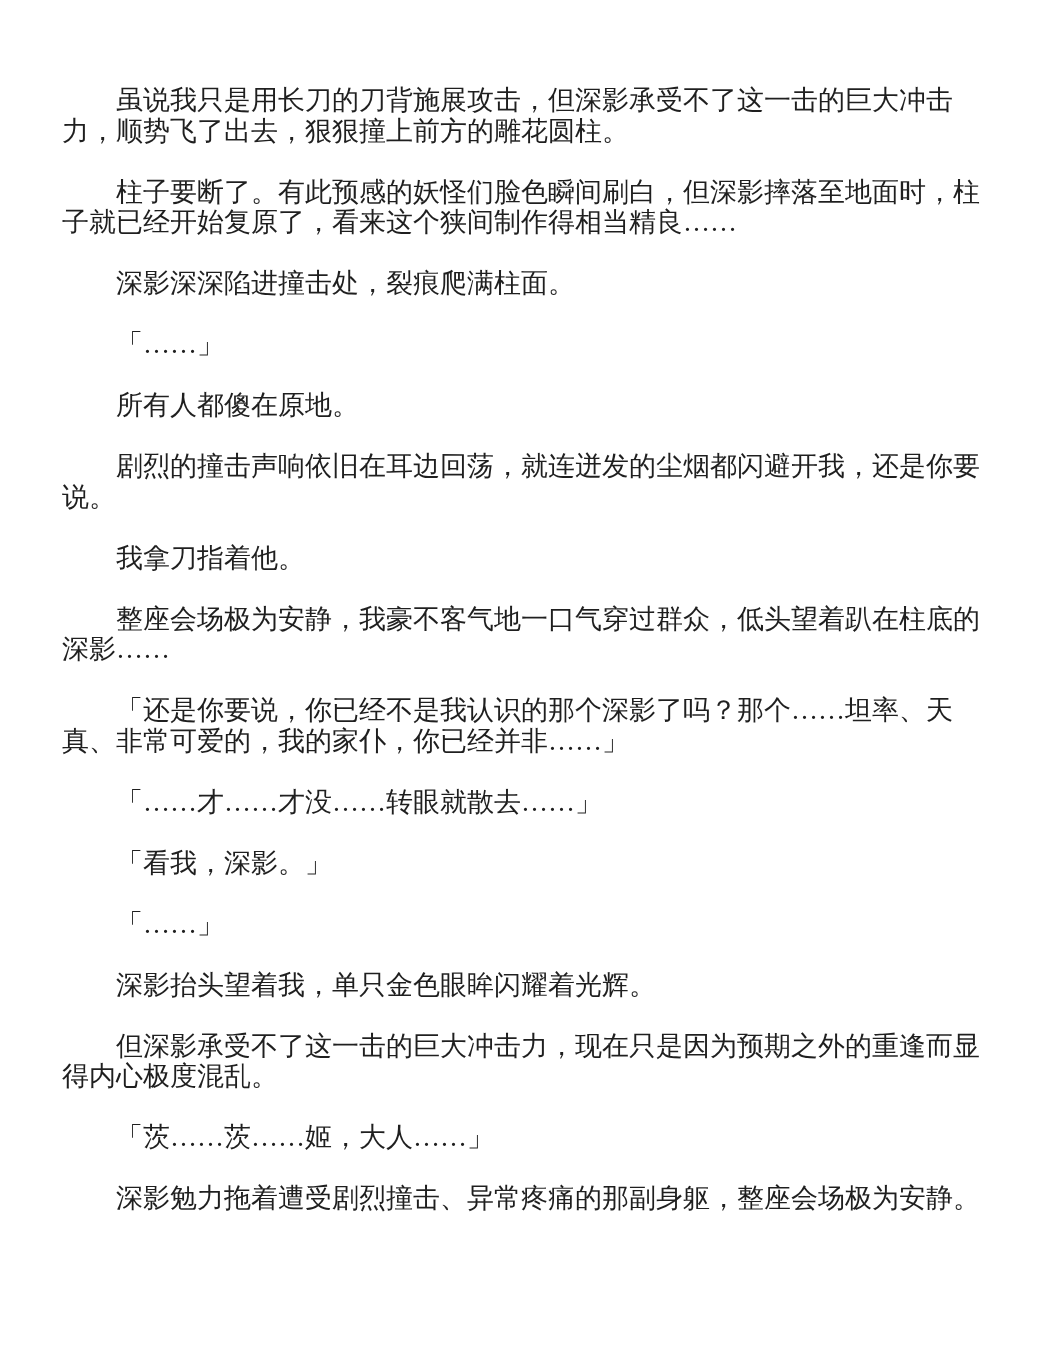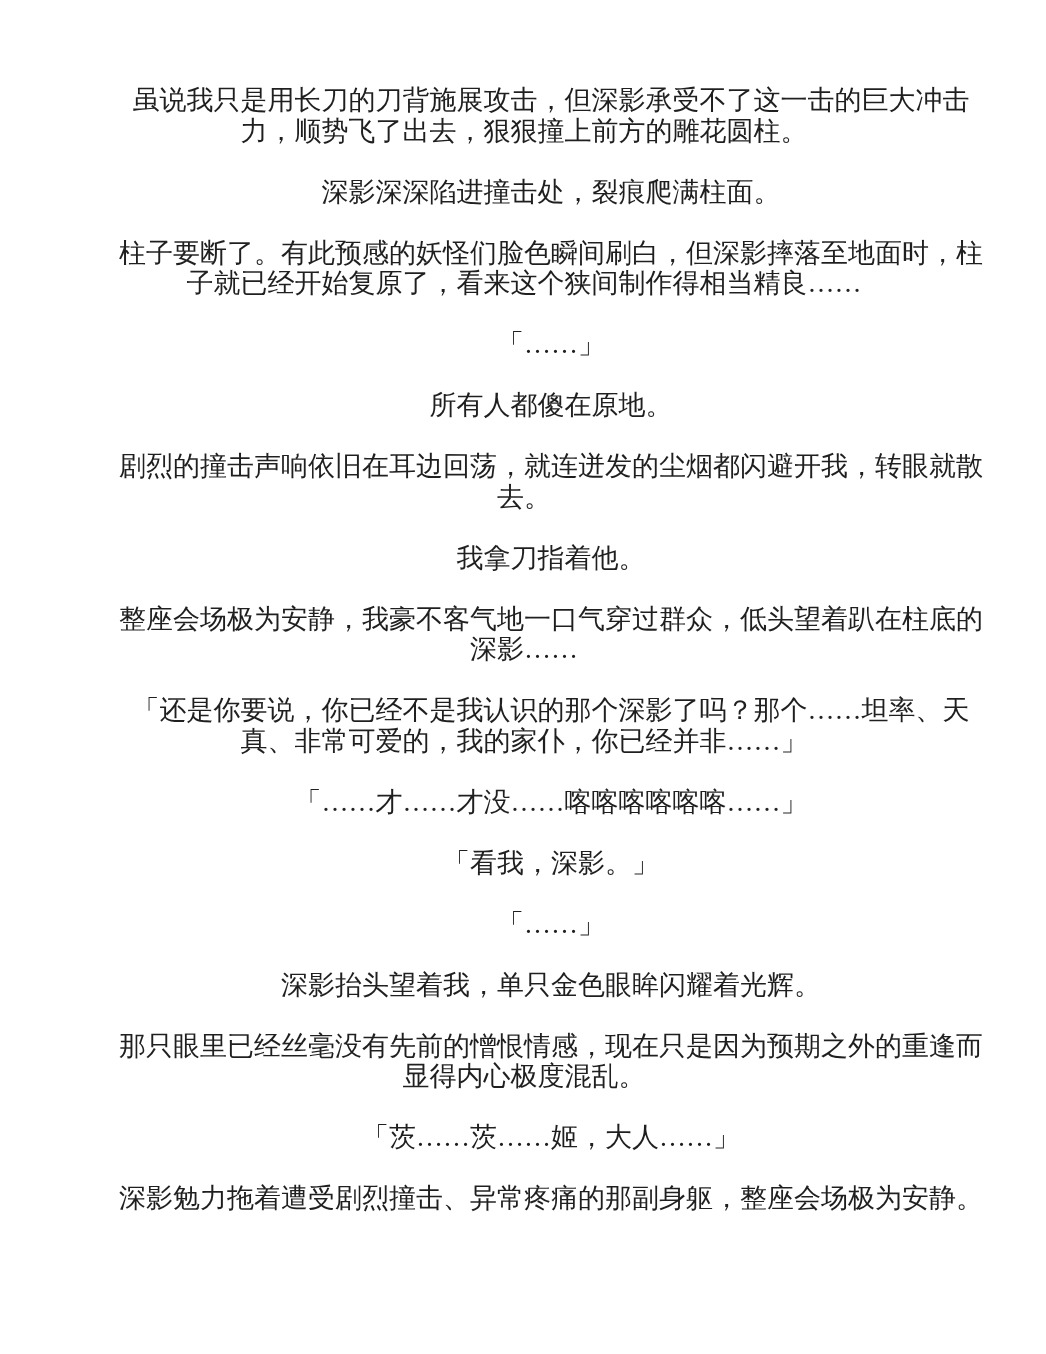--- a/index.html
+++ b/index.html
@@ -20,36 +20,36 @@
       padding: 85px 60px 0 62px;
       background: #ffffff;
     }
     .page p {
       margin: 0 0 30.5px 0;
       font-size: 27px;
       line-height: 30.5px;
       color: #1f1f1f;
       text-indent: 54px; 
       word-break: normal;
-      text-align: center;
+      text-align: left;
     }
   </style>
 </head>
 <body>
 
 <div class="page">
   <p>虽说我只是用长刀的刀背施展攻击，但深影承受不了这一击的巨大冲击力，顺势飞了出去，狠狠撞上前方的雕花圆柱。</p>
+  <p>柱子要断了。有此预感的妖怪们脸色瞬间刷白，但深影摔落至地面时，柱子就已经开始复原了，看来这个狭间制作得相当精良……</p>
   <p>深影深深陷进撞击处，裂痕爬满柱面。</p>
-  <p>柱子要断了。有此预感的妖怪们脸色瞬间刷白，但深影摔落至地面时，柱子就已经开始复原了，看来这个狭间制作得相当精良……</p>
   <p>「……」</p>
   <p>所有人都傻在原地。</p>
-  <p>剧烈的撞击声响依旧在耳边回荡，就连迸发的尘烟都闪避开我，转眼就散去。</p>
+  <p>剧烈的撞击声响依旧在耳边回荡，就连迸发的尘烟都闪避开我，还是你要说。</p>
   <p>我拿刀指着他。</p>
   <p>整座会场极为安静，我豪不客气地一口气穿过群众，低头望着趴在柱底的深影……</p>
   <p>「还是你要说，你已经不是我认识的那个深影了吗？那个……坦率、天真、非常可爱的，我的家仆，你已经并非……」</p>
-  <p>「……才……才没……喀喀喀喀喀喀……」</p>
+  <p>「……才……才没……转眼就散去……」</p>
   <p>「看我，深影。」</p>
   <p>「……」</p>
   <p>深影抬头望着我，单只金色眼眸闪耀着光辉。</p>
-  <p>那只眼里已经丝毫没有先前的憎恨情感，现在只是因为预期之外的重逢而显得内心极度混乱。</p>
+  <p>但深影承受不了这一击的巨大冲击力，现在只是因为预期之外的重逢而显得内心极度混乱。</p>
   <p>「茨……茨……姬，大人……」</p>
   <p>深影勉力拖着遭受剧烈撞击、异常疼痛的那副身躯，整座会场极为安静。</p>
 </div>
 
 </body></html>

